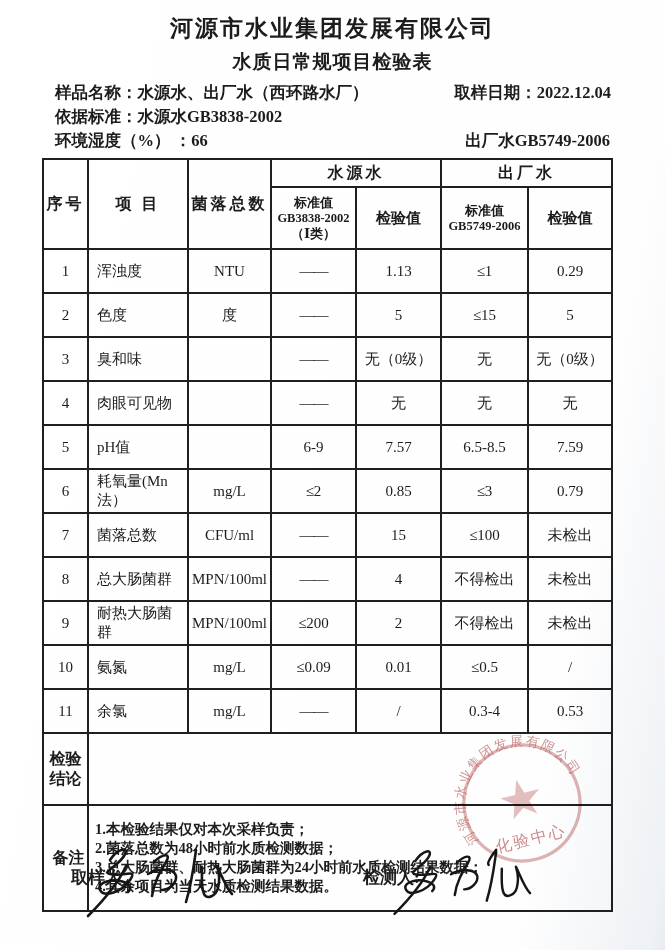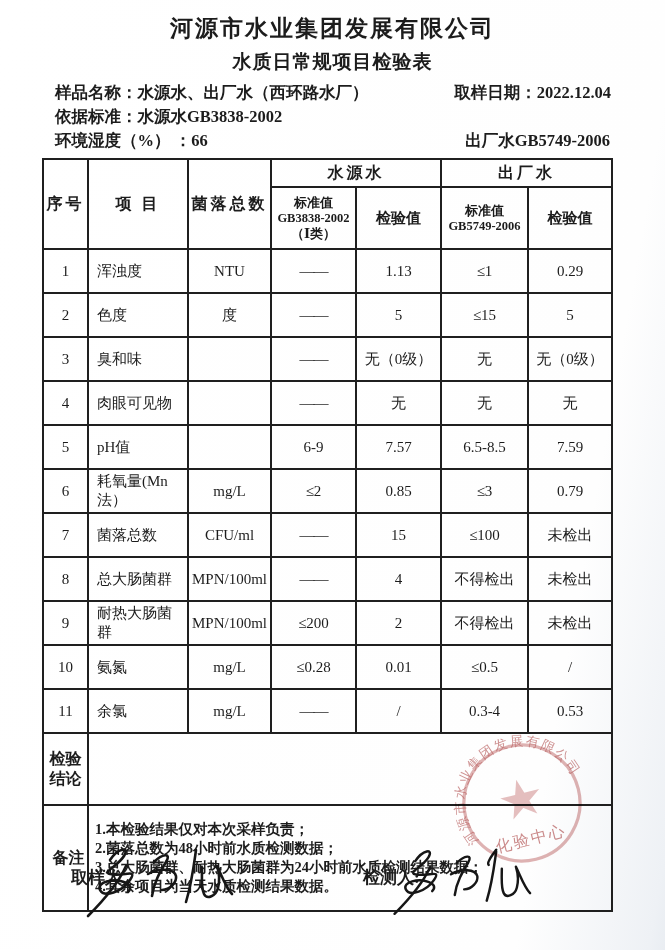--- a/index.html
+++ b/index.html
@@ -203,21 +203,21 @@
         <td>MPN/100ml</td>
         <td>≤200</td>
         <td>2</td>
         <td>不得检出</td>
         <td>未检出</td>
       </tr>
       <tr class="data">
         <td>10</td>
         <td class="item-cell">氨氮</td>
         <td>mg/L</td>
-        <td>≤0.28</td>
+        <td>≤0.09</td>
         <td>0.01</td>
         <td>≤0.5</td>
         <td>/</td>
       </tr>
       <tr class="data">
         <td>11</td>
         <td class="item-cell">余氯</td>
         <td>mg/L</td>
         <td class="dash">——</td>
         <td>/</td>

